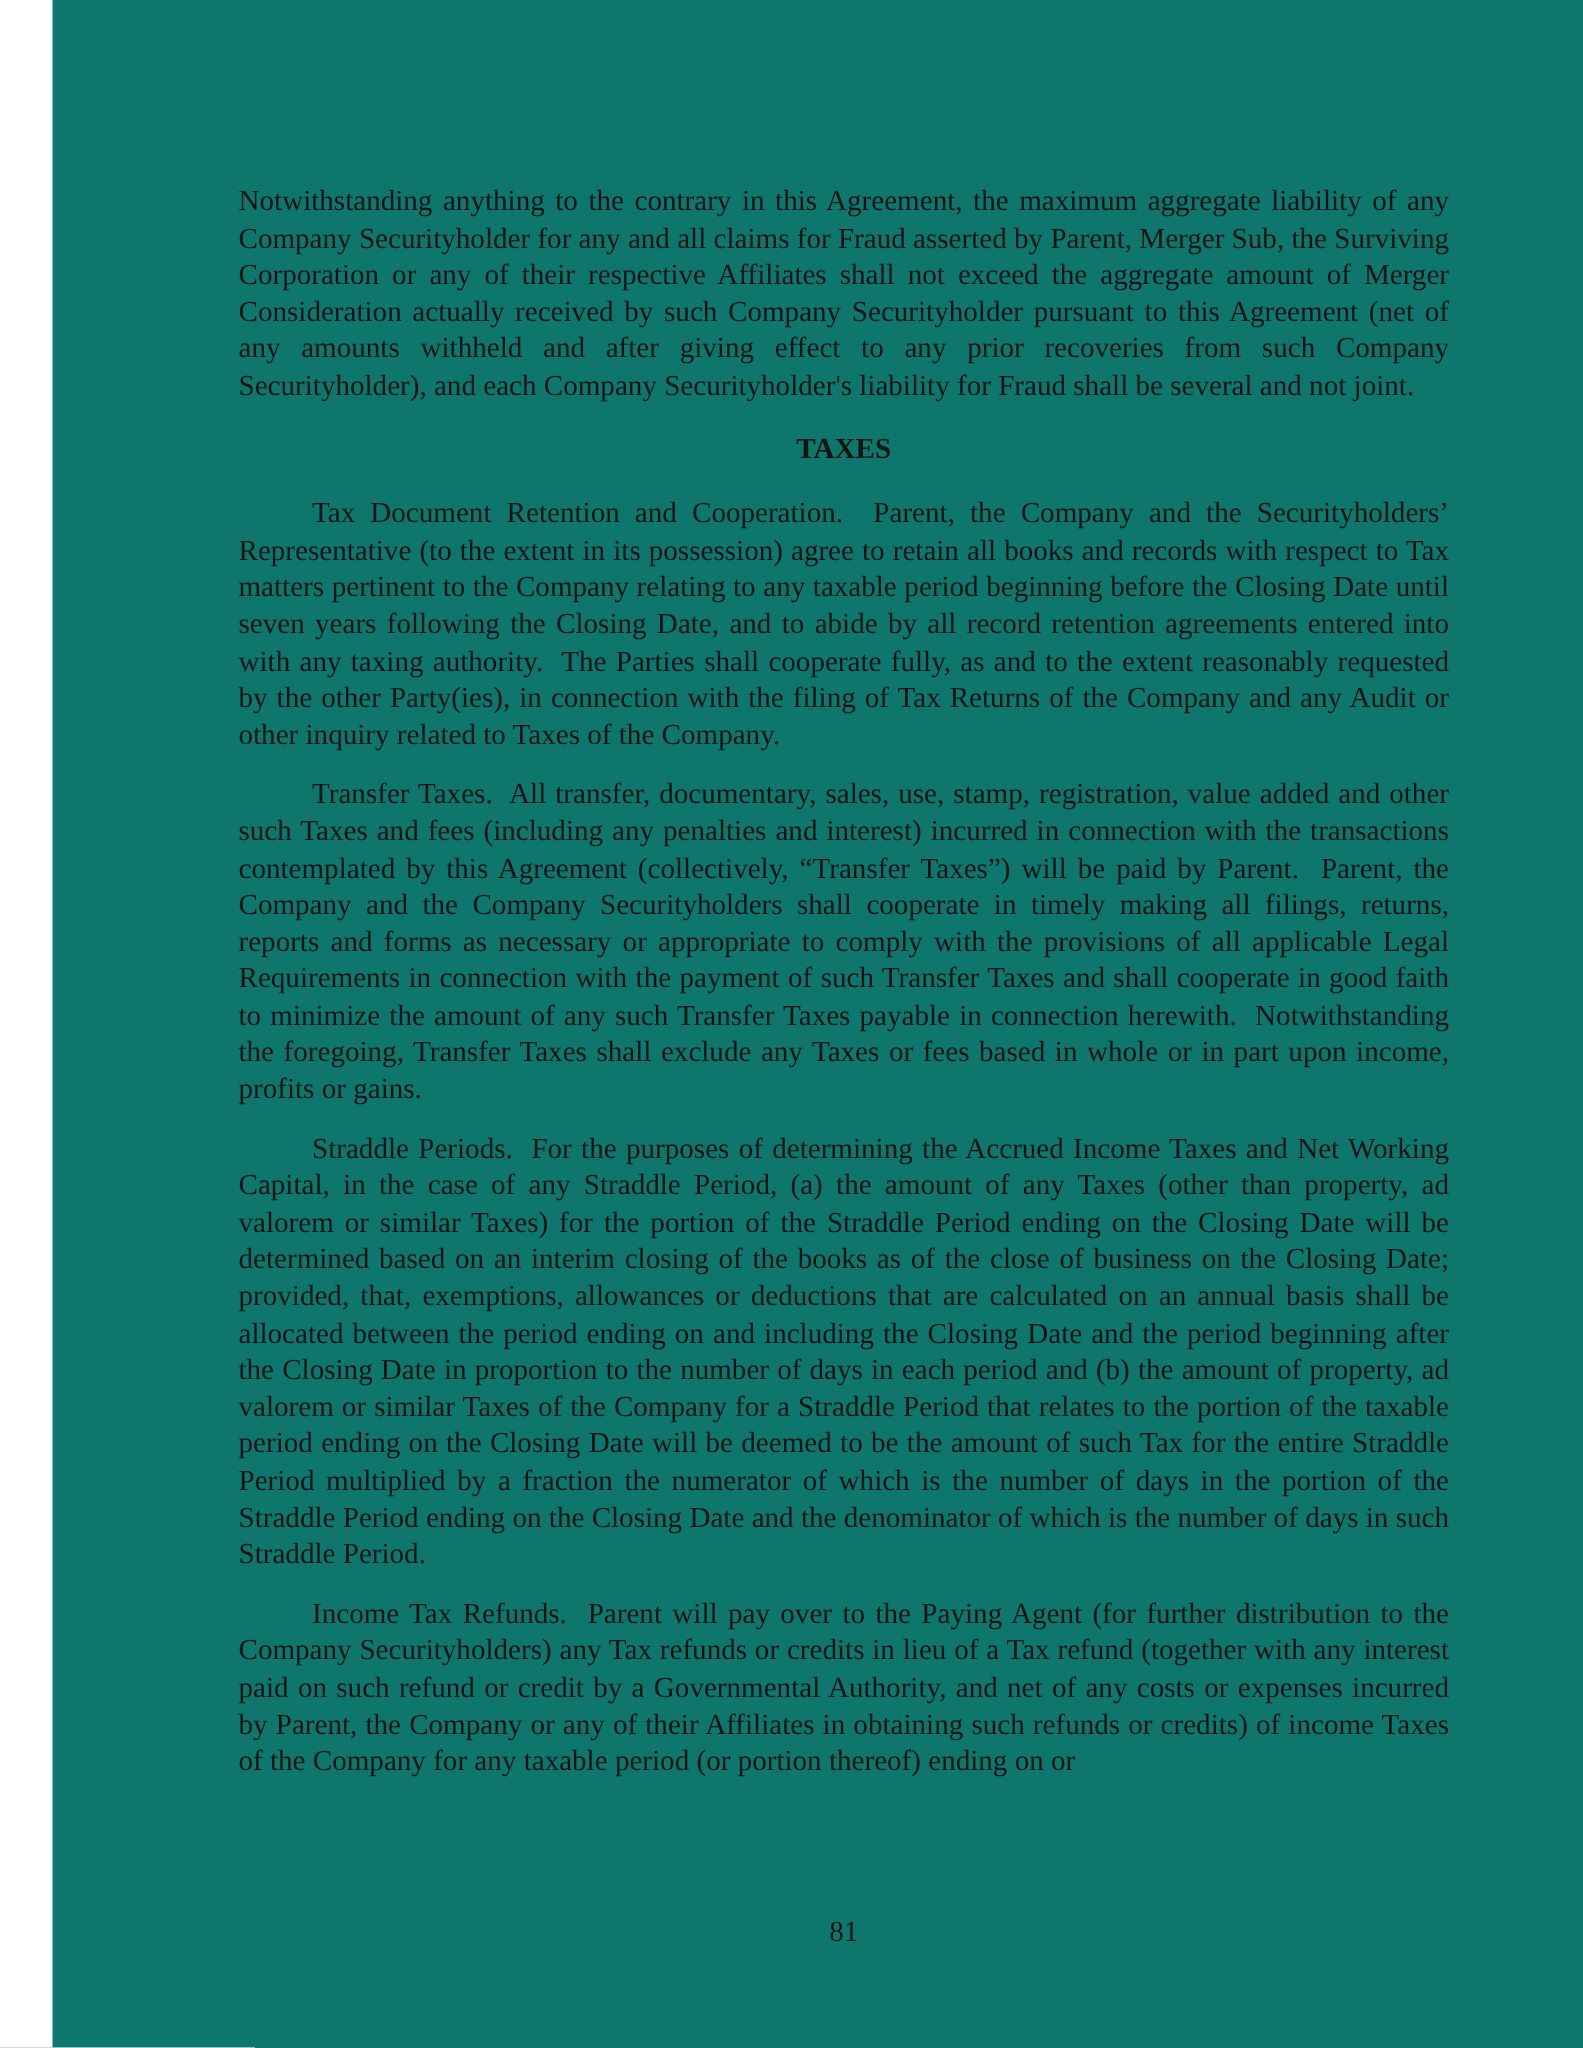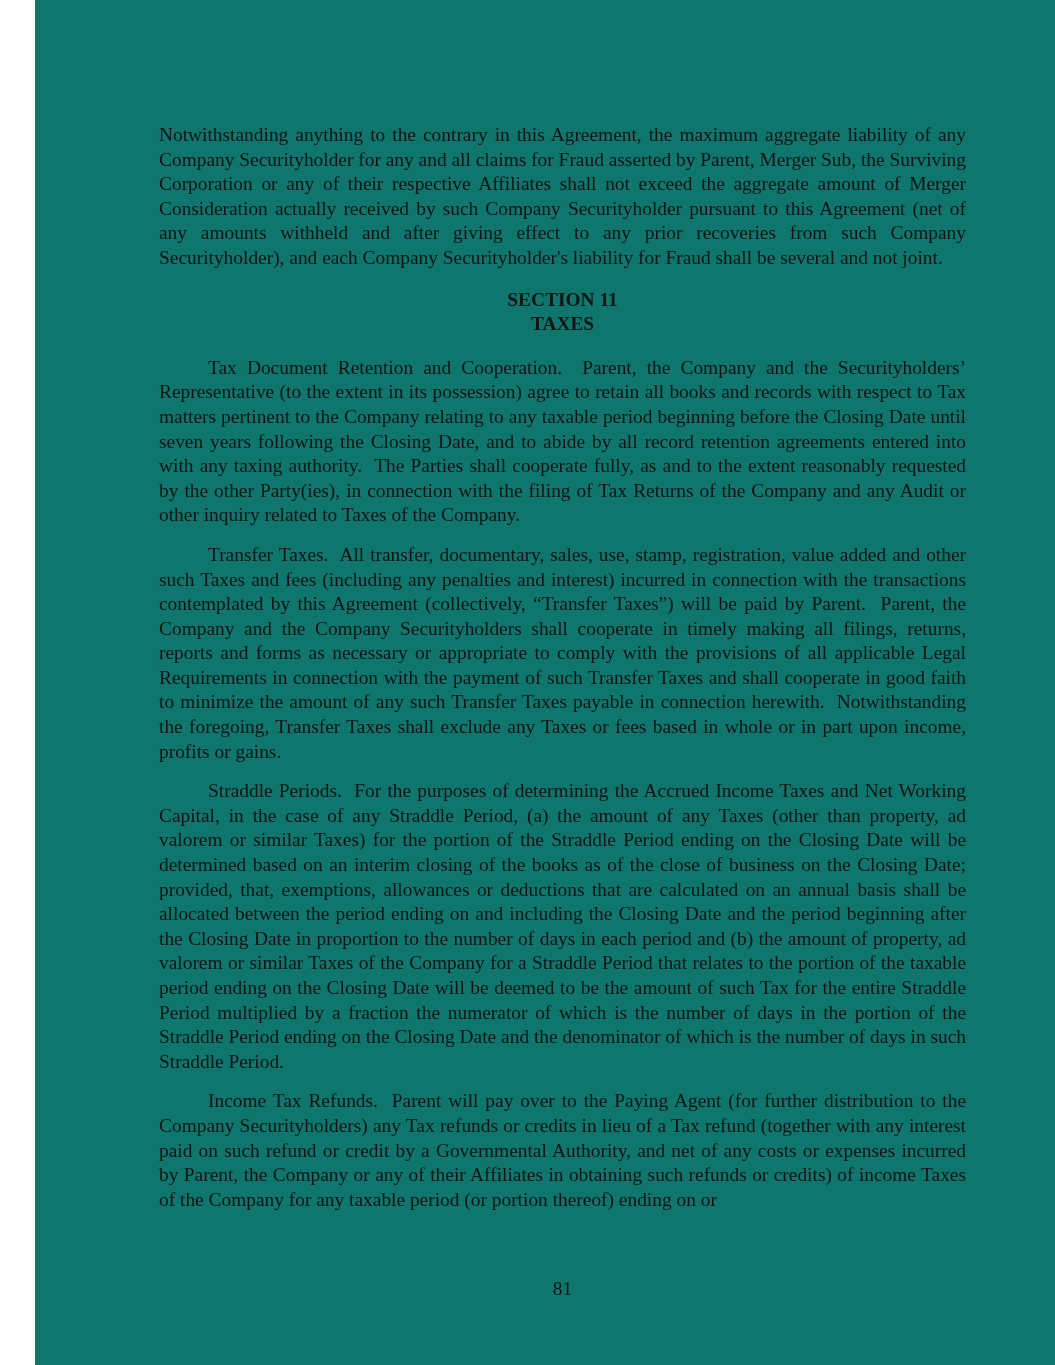--- a/index.html
+++ b/index.html
@@ -56,21 +56,20 @@
 </style>
 </head>
 <body>
 
 <div class="page">
   <div class="content">
 
     <p class="para first"><span>Notwithstanding anything to the contrary in this Agreement, the maximum aggregate liability of any Company Securityholder for any and all claims for Fraud asserted by Parent, Merger Sub, the Surviving Corporation or any of their respective Affiliates shall not exceed the aggregate amount of Merger Consideration actually received by such Company Securityholder pursuant to this Agreement (net of any amounts withheld and after giving effect to any prior recoveries from such Company Securityholder), and each Company Securityholder's liability for Fraud shall be several and not joint.</span></p>
 
     <div class="heading">
-      <span class="heading-line">SECTION 11</span>
       <span class="heading-line"><span class="u">TAXES</span></span>
     </div>
 
     <p class="para"><span class="u">Tax Document Retention and Cooperation</span><span>.  Parent, the Company and the Securityholders’ Representative (to the extent in its possession) agree to retain all books and records with respect to Tax matters pertinent to the Company relating to any taxable period beginning before the Closing Date until seven years following the Closing Date, and to abide by all record retention agreements entered into with any taxing authority.  The Parties shall cooperate fully, as and to the extent reasonably requested by the other Party(ies), in connection with the filing of Tax Returns of the Company and any Audit or other inquiry related to Taxes of the Company.</span></p>
 
     <p class="para"><span class="u">Transfer Taxes</span><span>.  All transfer, documentary, sales, use, stamp, registration, value added and other such Taxes and fees (including any penalties and interest) incurred in connection with the transactions contemplated by this Agreement (collectively, “</span><span class="u">Transfer Taxes</span><span>”) will be paid by Parent.  Parent, the Company and the Company Securityholders shall cooperate in timely making all filings, returns, reports and forms as necessary or appropriate to comply with the provisions of all applicable Legal Requirements in connection with the payment of such Transfer Taxes and shall cooperate in good faith to minimize the amount of any such Transfer Taxes payable in connection herewith.  Notwithstanding the foregoing, Transfer Taxes shall exclude any Taxes or fees based in whole or in part upon income, profits or gains.</span></p>
 
     <p class="para"><span class="u">Straddle Periods</span><span>.  For the purposes of determining the Accrued Income Taxes and Net Working Capital, in the case of any Straddle Period, (a) the amount of any Taxes (other than property, ad valorem or similar Taxes) for the portion of the Straddle Period ending on the Closing Date will be determined based on an interim closing of the books as of the close of business on the Closing Date; provided, that, exemptions, allowances or deductions that are calculated on an annual basis shall be allocated between the period ending on and including the Closing Date and the period beginning after the Closing Date in proportion to the number of days in each period and (b) the amount of property, ad valorem or similar Taxes of the Company for a Straddle Period that relates to the portion of the taxable period ending on the Closing Date will be deemed to be the amount of such Tax for the entire Straddle Period multiplied by a fraction the numerator of which is the number of days in the portion of the Straddle Period ending on the Closing Date and the denominator of which is the number of days in such Straddle Period.</span></p>
 
     <p class="para"><span class="u">Income Tax Refunds</span><span>.  Parent will pay over to the Paying Agent (for further distribution to the Company Securityholders) any Tax refunds or credits in lieu of a Tax refund (together with any interest paid on such refund or credit by a Governmental Authority, and net of any costs or expenses incurred by Parent, the Company or any of their Affiliates in obtaining such refunds or credits) of income Taxes of the Company for any taxable period (or portion thereof) ending on or</span></p>

